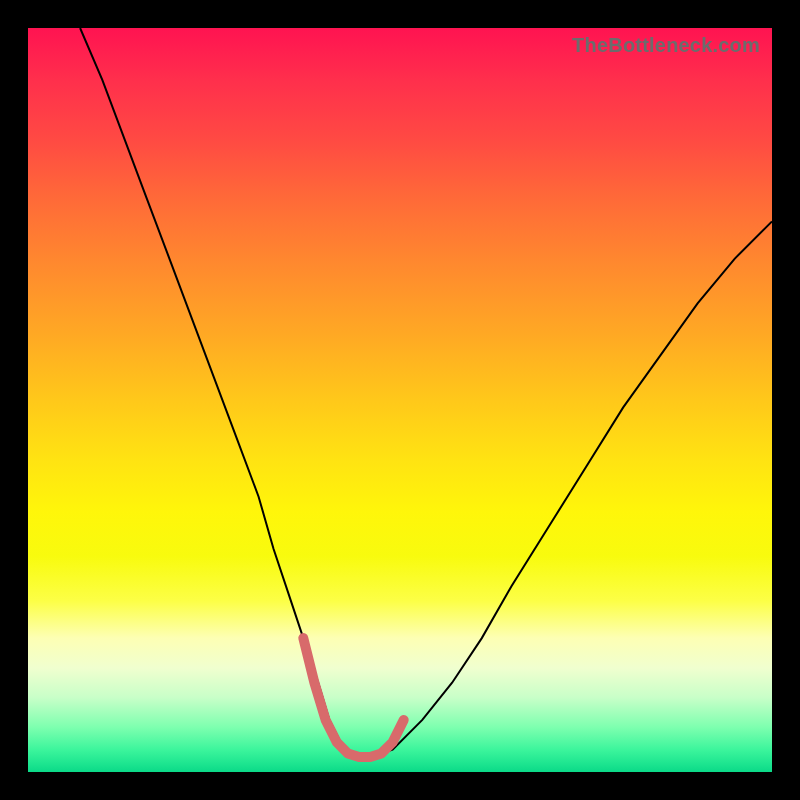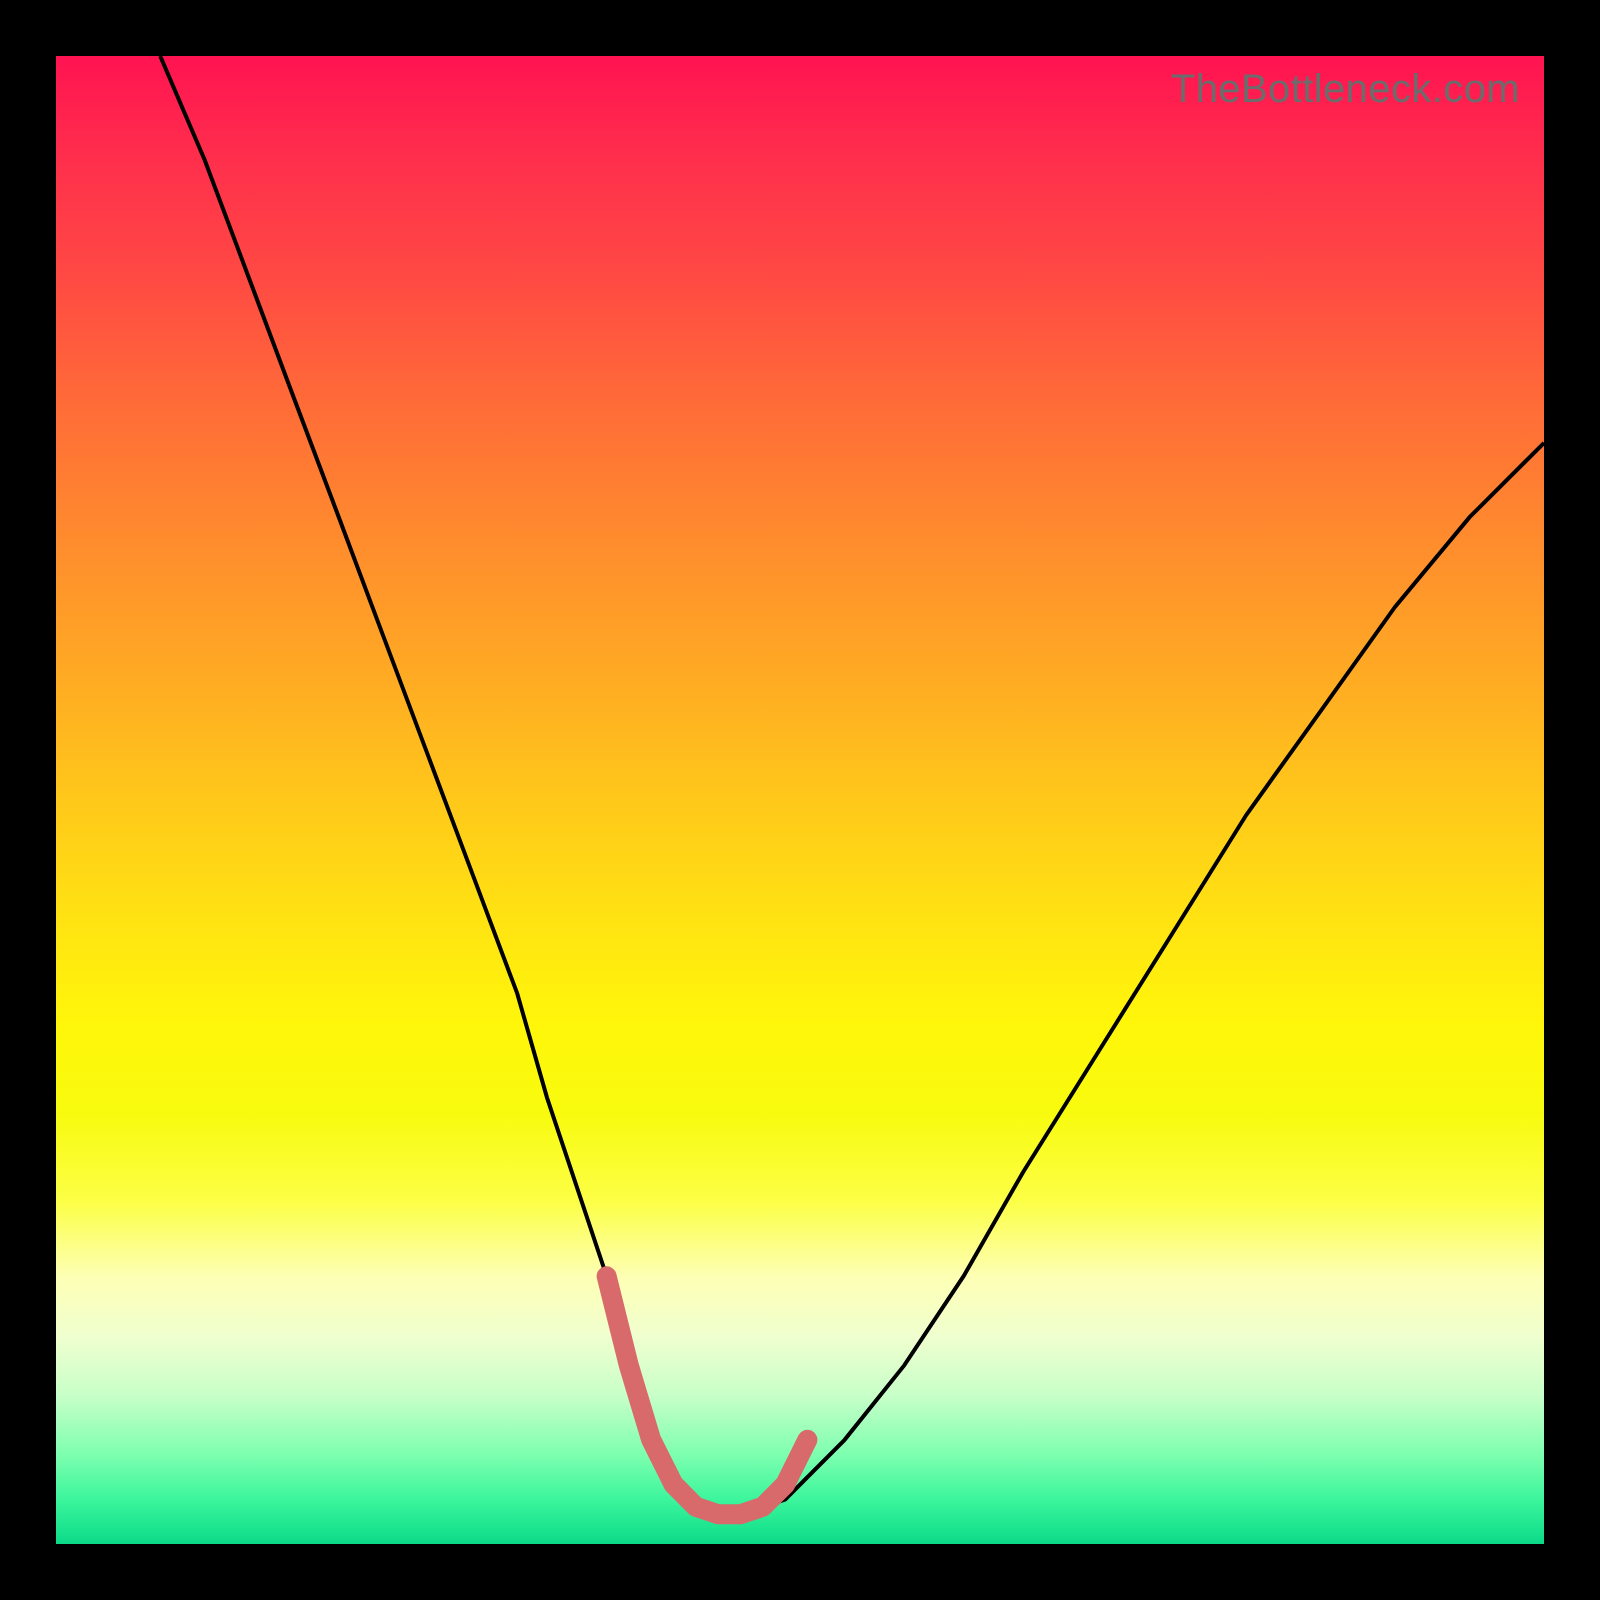--- a/index.html
+++ b/index.html
@@ -42,21 +42,21 @@
     );
     overflow: hidden;
   }
 
   .watermark {
     position: absolute;
     top: 6px;
     right: 12px;
     color: #6c6c6c;
     font-size: 20px;
-    font-weight: 400;
+    font-weight: 700;
     letter-spacing: 0.2px;
     user-select: none;
   }
 
   .curve-svg {
     position: absolute;
     top: 0; left: 0;
     width: 744px; height: 744px;
   }
 </style>

